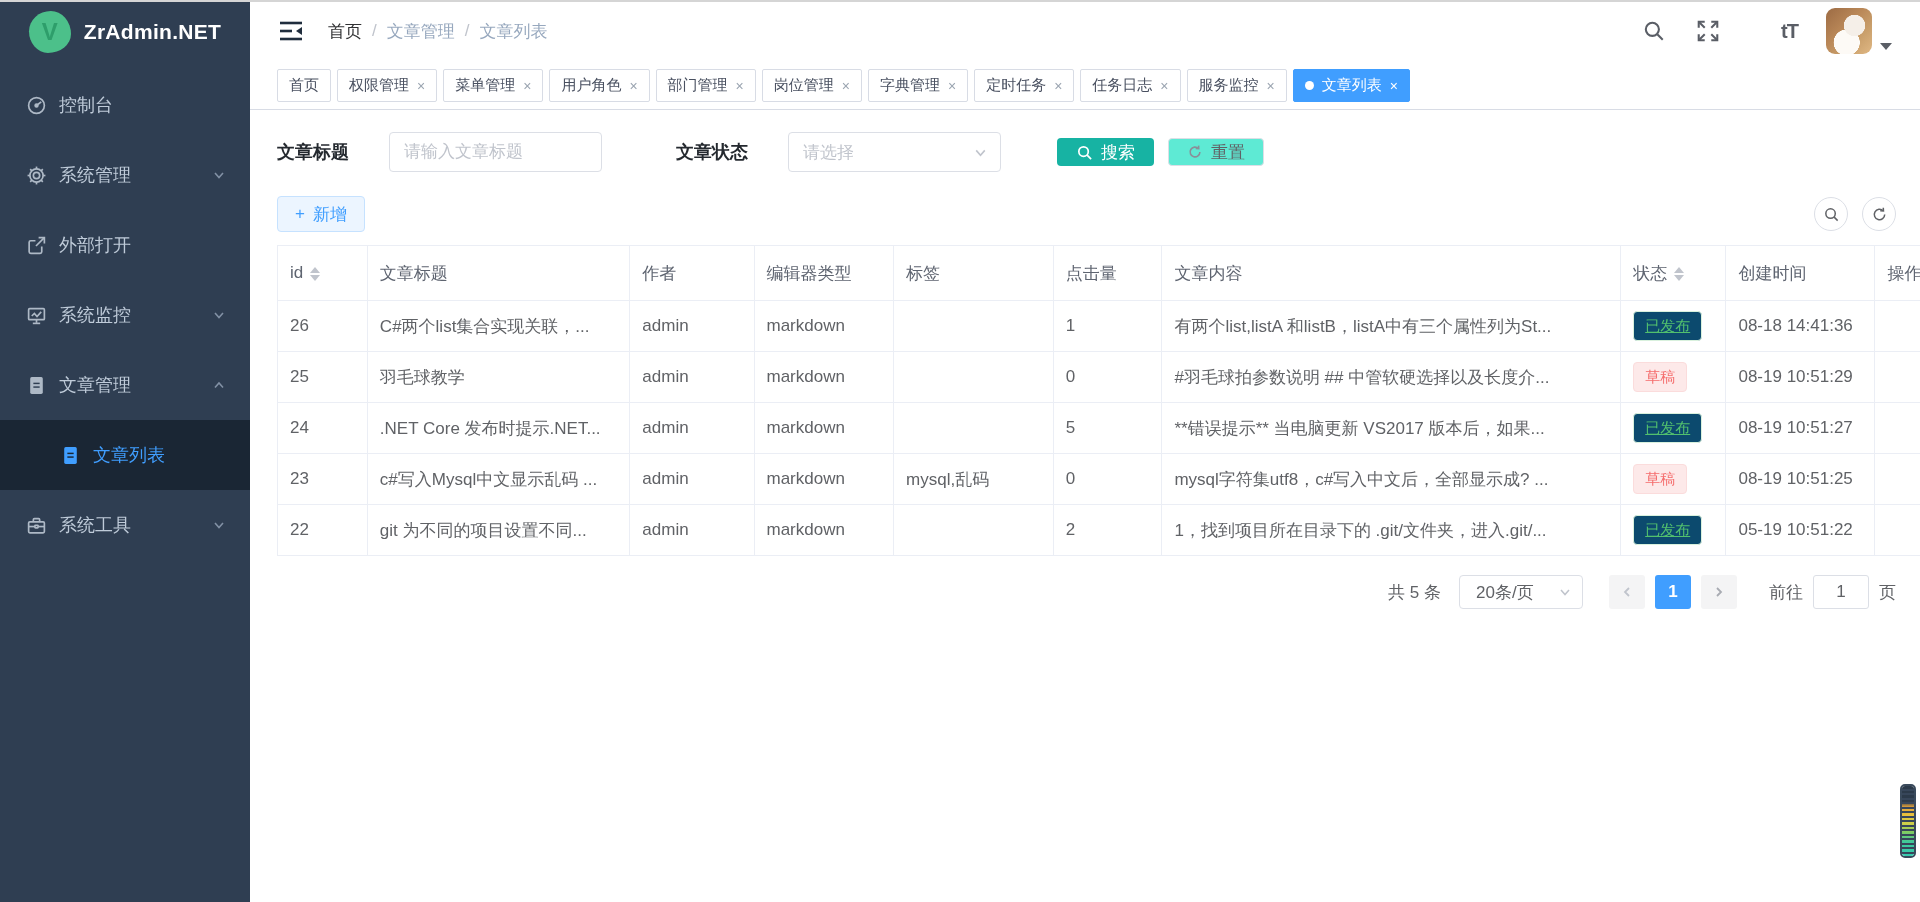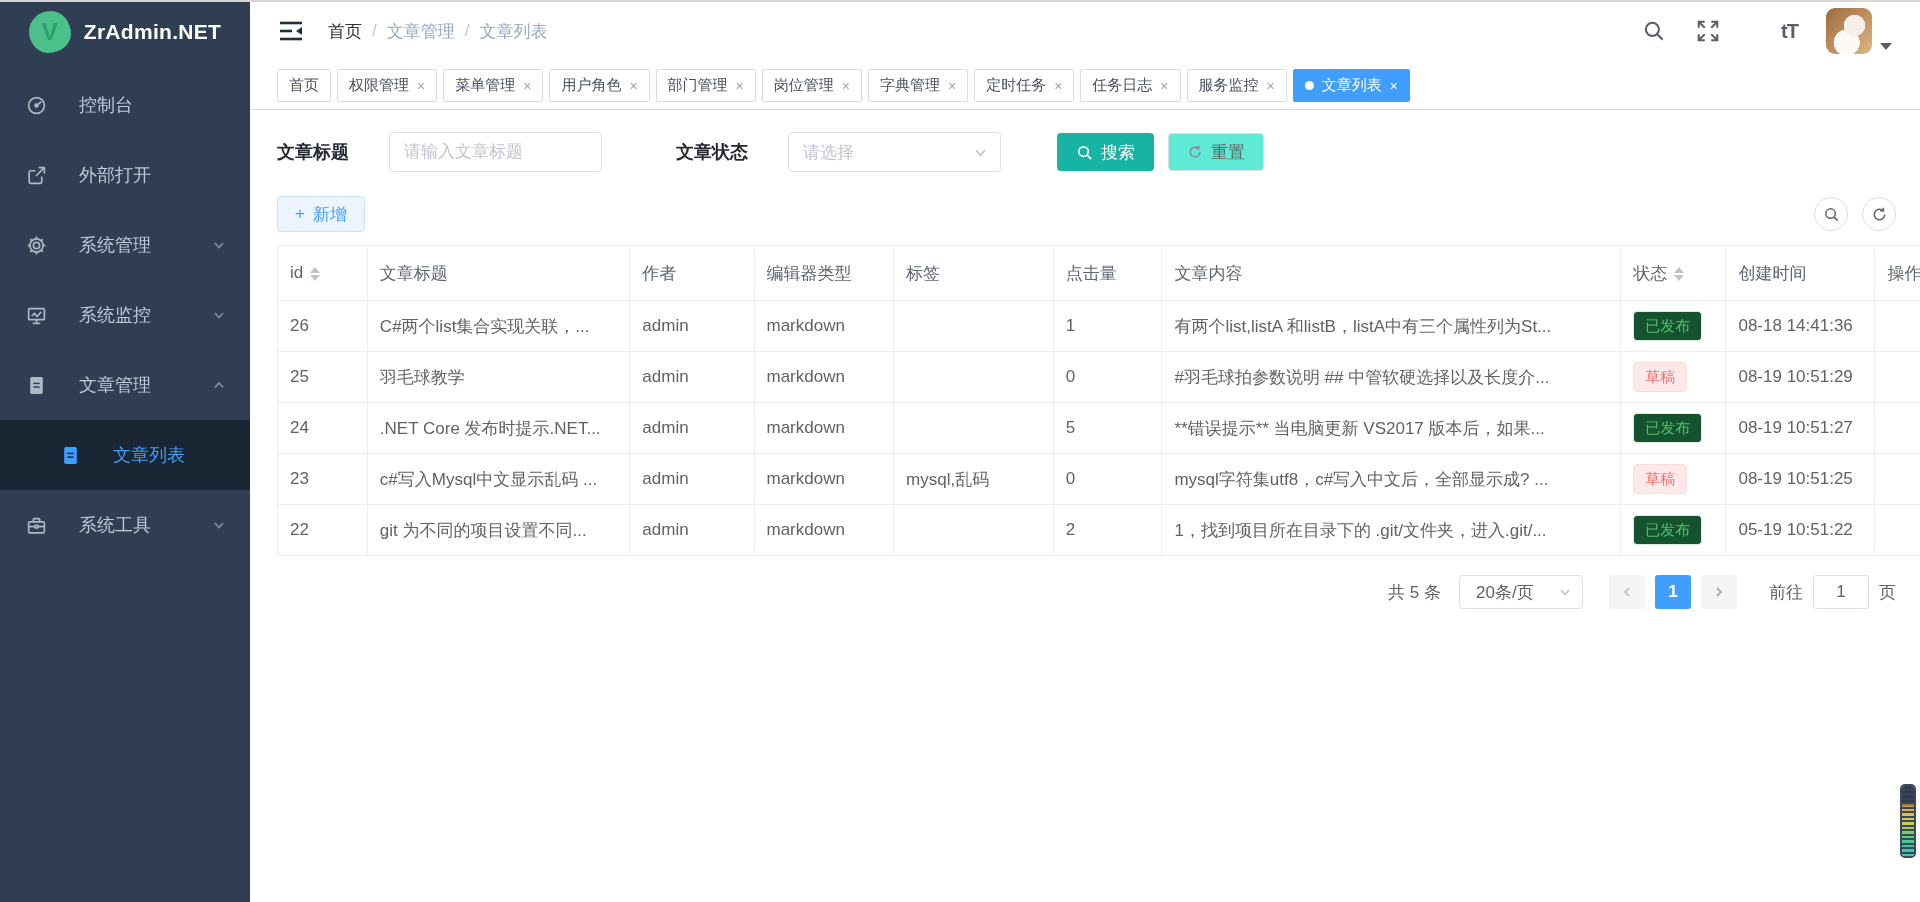--- a/index.html
+++ b/index.html
@@ -15,21 +15,21 @@
   .logo-area { height:64px; display:flex; align-items:center; justify-content:center; gap:13px; }
   .logo-blob {
     width:42px; height:42px; background:#4cc08a;
     border-radius: 52% 48% 55% 45% / 48% 55% 45% 52%;
     display:flex; align-items:center; justify-content:center;
     color:#2e9e6b; font-weight:bold; font-size:24px;
   }
   .app-title { color:#fff; font-size:21px; font-weight:bold; letter-spacing:0.3px; }
   .menu { margin-top:6px; }
   .menu-item {
-    height:70px; display:flex; align-items:center; padding:0 24px 0 26px; gap:32px;
+    height:70px; display:flex; align-items:center; padding:0 24px 0 26px; gap:12px;
     color:#bfcbd9; font-size:18px; cursor:pointer; white-space:nowrap;
   }
   .menu-item svg { flex-shrink:0; }
   .menu-item .chev { margin-left:auto; }
   .submenu { background:#1f2d3d; }
   .submenu .menu-item { padding-left:60px; height:70px; }
   .submenu .menu-item.active { color:#409eff; background:#1a2634; }
 
   
   .main { flex:1; display:flex; flex-direction:column; min-width:0; }
@@ -73,21 +73,21 @@
     width:213px; height:40px; border:1px solid #dcdfe6; border-radius:4px;
     padding:0 14px; font-size:17px; color:#606266; outline:none; margin-left:40px;
     font-family:"Liberation Sans","DejaVu Sans",sans-serif;
   }
   .text-input::placeholder { color:#c0c4cc; }
   .select-box {
     width:213px; height:40px; border:1px solid #dcdfe6; border-radius:4px;
     padding:0 12px 0 14px; font-size:17px; color:#c0c4cc; margin-left:40px;
     display:flex; align-items:center; justify-content:space-between; cursor:pointer; background:#fff;
   }
-  .btn { height:38px; border-radius:4px; font-size:17px; display:flex; align-items:center; gap:8px; cursor:pointer; padding:0 18px; border:1px solid transparent; }
+  .btn { height:28px; border-radius:4px; font-size:17px; display:flex; align-items:center; gap:8px; cursor:pointer; padding:0 18px; border:1px solid transparent; }
   .btn-search { background:#17b3a3; color:#fff; margin-left:56px; }
   .btn-reset { background:#5eead4; color:#606266; border-color:#dcdfe6; margin-left:14px; }
 
   
   .toolbar-row { display:flex; align-items:center; margin-bottom:13px; }
   .btn-add { height:36px; background:#ecf5ff; border:1px solid #c6e2ff; color:#409eff; font-size:17px; padding:0 17px; }
   .circle-btns { margin-left:auto; display:flex; gap:14px; }
   .circle-btn {
     width:34px; height:34px; border-radius:50%; border:1px solid #dcdfe6; background:#fff;
     display:flex; align-items:center; justify-content:center; cursor:pointer; color:#606266;
@@ -96,21 +96,21 @@
   
   table { border-collapse:collapse; table-layout:fixed; width:1913px; font-size:17px; }
   th, td { border:1px solid #ebeef5; padding:0 12px; }
   th { height:55px; color:#5e6470; font-weight:normal; text-align:left; }
   td { height:51px; color:#606266; overflow:hidden; white-space:nowrap; text-overflow:ellipsis; }
   th.center, td.center { text-align:left; }
   .sort-wrap { display:inline-flex; flex-direction:column; gap:2px; margin-left:7px; vertical-align:middle; }
   .caret-up { width:0;height:0;border-left:5px solid transparent;border-right:5px solid transparent;border-bottom:6px solid #c0c4cc; }
   .caret-down { width:0;height:0;border-left:5px solid transparent;border-right:5px solid transparent;border-top:6px solid #c0c4cc; }
   .badge { display:inline-block; padding:5px 11px; font-size:15px; border-radius:4px; line-height:1.2; }
-  .badge.published { background:#14532d; color:#52c06e; border:1px solid #d9f1dd; }
+  .badge.published { background:#0c4a6e; color:#52c06e; border:1px solid #d9f1dd;text-decoration:underline; }
   .badge.draft { background:#fde9e9; color:#f56c6c; border:1px solid #fbdcdc; }
   .row-actions { display:flex; justify-content:center; gap:24px; }
   .action-link { color:#409eff; display:flex; align-items:center; gap:6px; cursor:pointer; }
 
   
   .pagination { display:flex; align-items:center; justify-content:flex-end; margin-top:19px; font-size:17px; color:#606266; }
   .page-total { margin-right:18px; }
   .page-size-select {
     width:124px; height:34px; border:1px solid #dcdfe6; border-radius:4px; background:#fff;
     display:flex; align-items:center; justify-content:space-between; padding:0 10px 0 16px; cursor:pointer;
@@ -148,48 +148,48 @@
   </div>
   <nav class="menu">
 
     <div class="menu-item">
       <svg width="21" height="21" viewBox="0 0 20 20" fill="none" stroke="#aeb9c6" stroke-width="1.6">
         <circle cx="10" cy="10" r="7.5"></circle>
           <line x1="10" y1="10" x2="14.5" y2="6.5"></line>
           <circle cx="10" cy="10" r="1.3" fill="#aeb9c6"></circle>
       </svg>
       <span>控制台</span>
-    </div>
-
-    <div class="menu-item">
-      <svg width="21" height="21" viewBox="0 0 20 20" fill="none" stroke="#aeb9c6" stroke-width="1.6">
-        <path d="M15 11v5a1.5 1.5 0 0 1-1.5 1.5h-9A1.5 1.5 0 0 1 3 16V7a1.5 1.5 0 0 1 1.5-1.5H9"></path>
-        <polyline points="12,2.5 17.5,2.5 17.5,8"></polyline>
-          <line x1="9.5" y1="10.5" x2="17" y2="3"></line>
-      </svg>
-      <span>外部打开</span>
     </div>
 
     <div class="menu-item">
       <svg width="21" height="21" viewBox="0 0 20 20" fill="none" stroke="#aeb9c6" stroke-width="1.6">
         <circle cx="10" cy="10" r="3"></circle>
           <circle cx="10" cy="10" r="6.3"></circle>
         <line x1="10" y1="1.5" x2="10" y2="4"></line>
           <line x1="10" y1="16" x2="10" y2="18.5"></line>
         <line x1="1.5" y1="10" x2="4" y2="10"></line>
           <line x1="16" y1="10" x2="18.5" y2="10"></line>
         <line x1="4" y1="4" x2="5.8" y2="5.8"></line>
           <line x1="14.2" y1="14.2" x2="16" y2="16"></line>
         <line x1="16" y1="4" x2="14.2" y2="5.8"></line>
           <line x1="5.8" y1="14.2" x2="4" y2="16"></line>
       </svg>
       <span>系统管理</span>
       <svg class="chev" width="14" height="14" viewBox="0 0 14 14" fill="none" stroke="#8291a5" stroke-width="1.6">
           <polyline points="3,5 7,9.5 11,5"></polyline>
         </svg>
+    </div>
+
+    <div class="menu-item">
+      <svg width="21" height="21" viewBox="0 0 20 20" fill="none" stroke="#aeb9c6" stroke-width="1.6">
+        <path d="M15 11v5a1.5 1.5 0 0 1-1.5 1.5h-9A1.5 1.5 0 0 1 3 16V7a1.5 1.5 0 0 1 1.5-1.5H9"></path>
+        <polyline points="12,2.5 17.5,2.5 17.5,8"></polyline>
+          <line x1="9.5" y1="10.5" x2="17" y2="3"></line>
+      </svg>
+      <span>外部打开</span>
     </div>
 
     <div class="menu-item">
       <svg width="21" height="21" viewBox="0 0 20 20" fill="none" stroke="#aeb9c6" stroke-width="1.6">
         <rect x="2.5" y="3.5" width="15" height="10.5" rx="1"></rect>
           <polyline points="5.5,10.5 8,8 10.5,11 14.5,6.5"></polyline>
         <line x1="10" y1="14" x2="10" y2="17"></line>
           <line x1="6.5" y1="17.5" x2="13.5" y2="17.5"></line>
       </svg>
       <span>系统监控</span>

